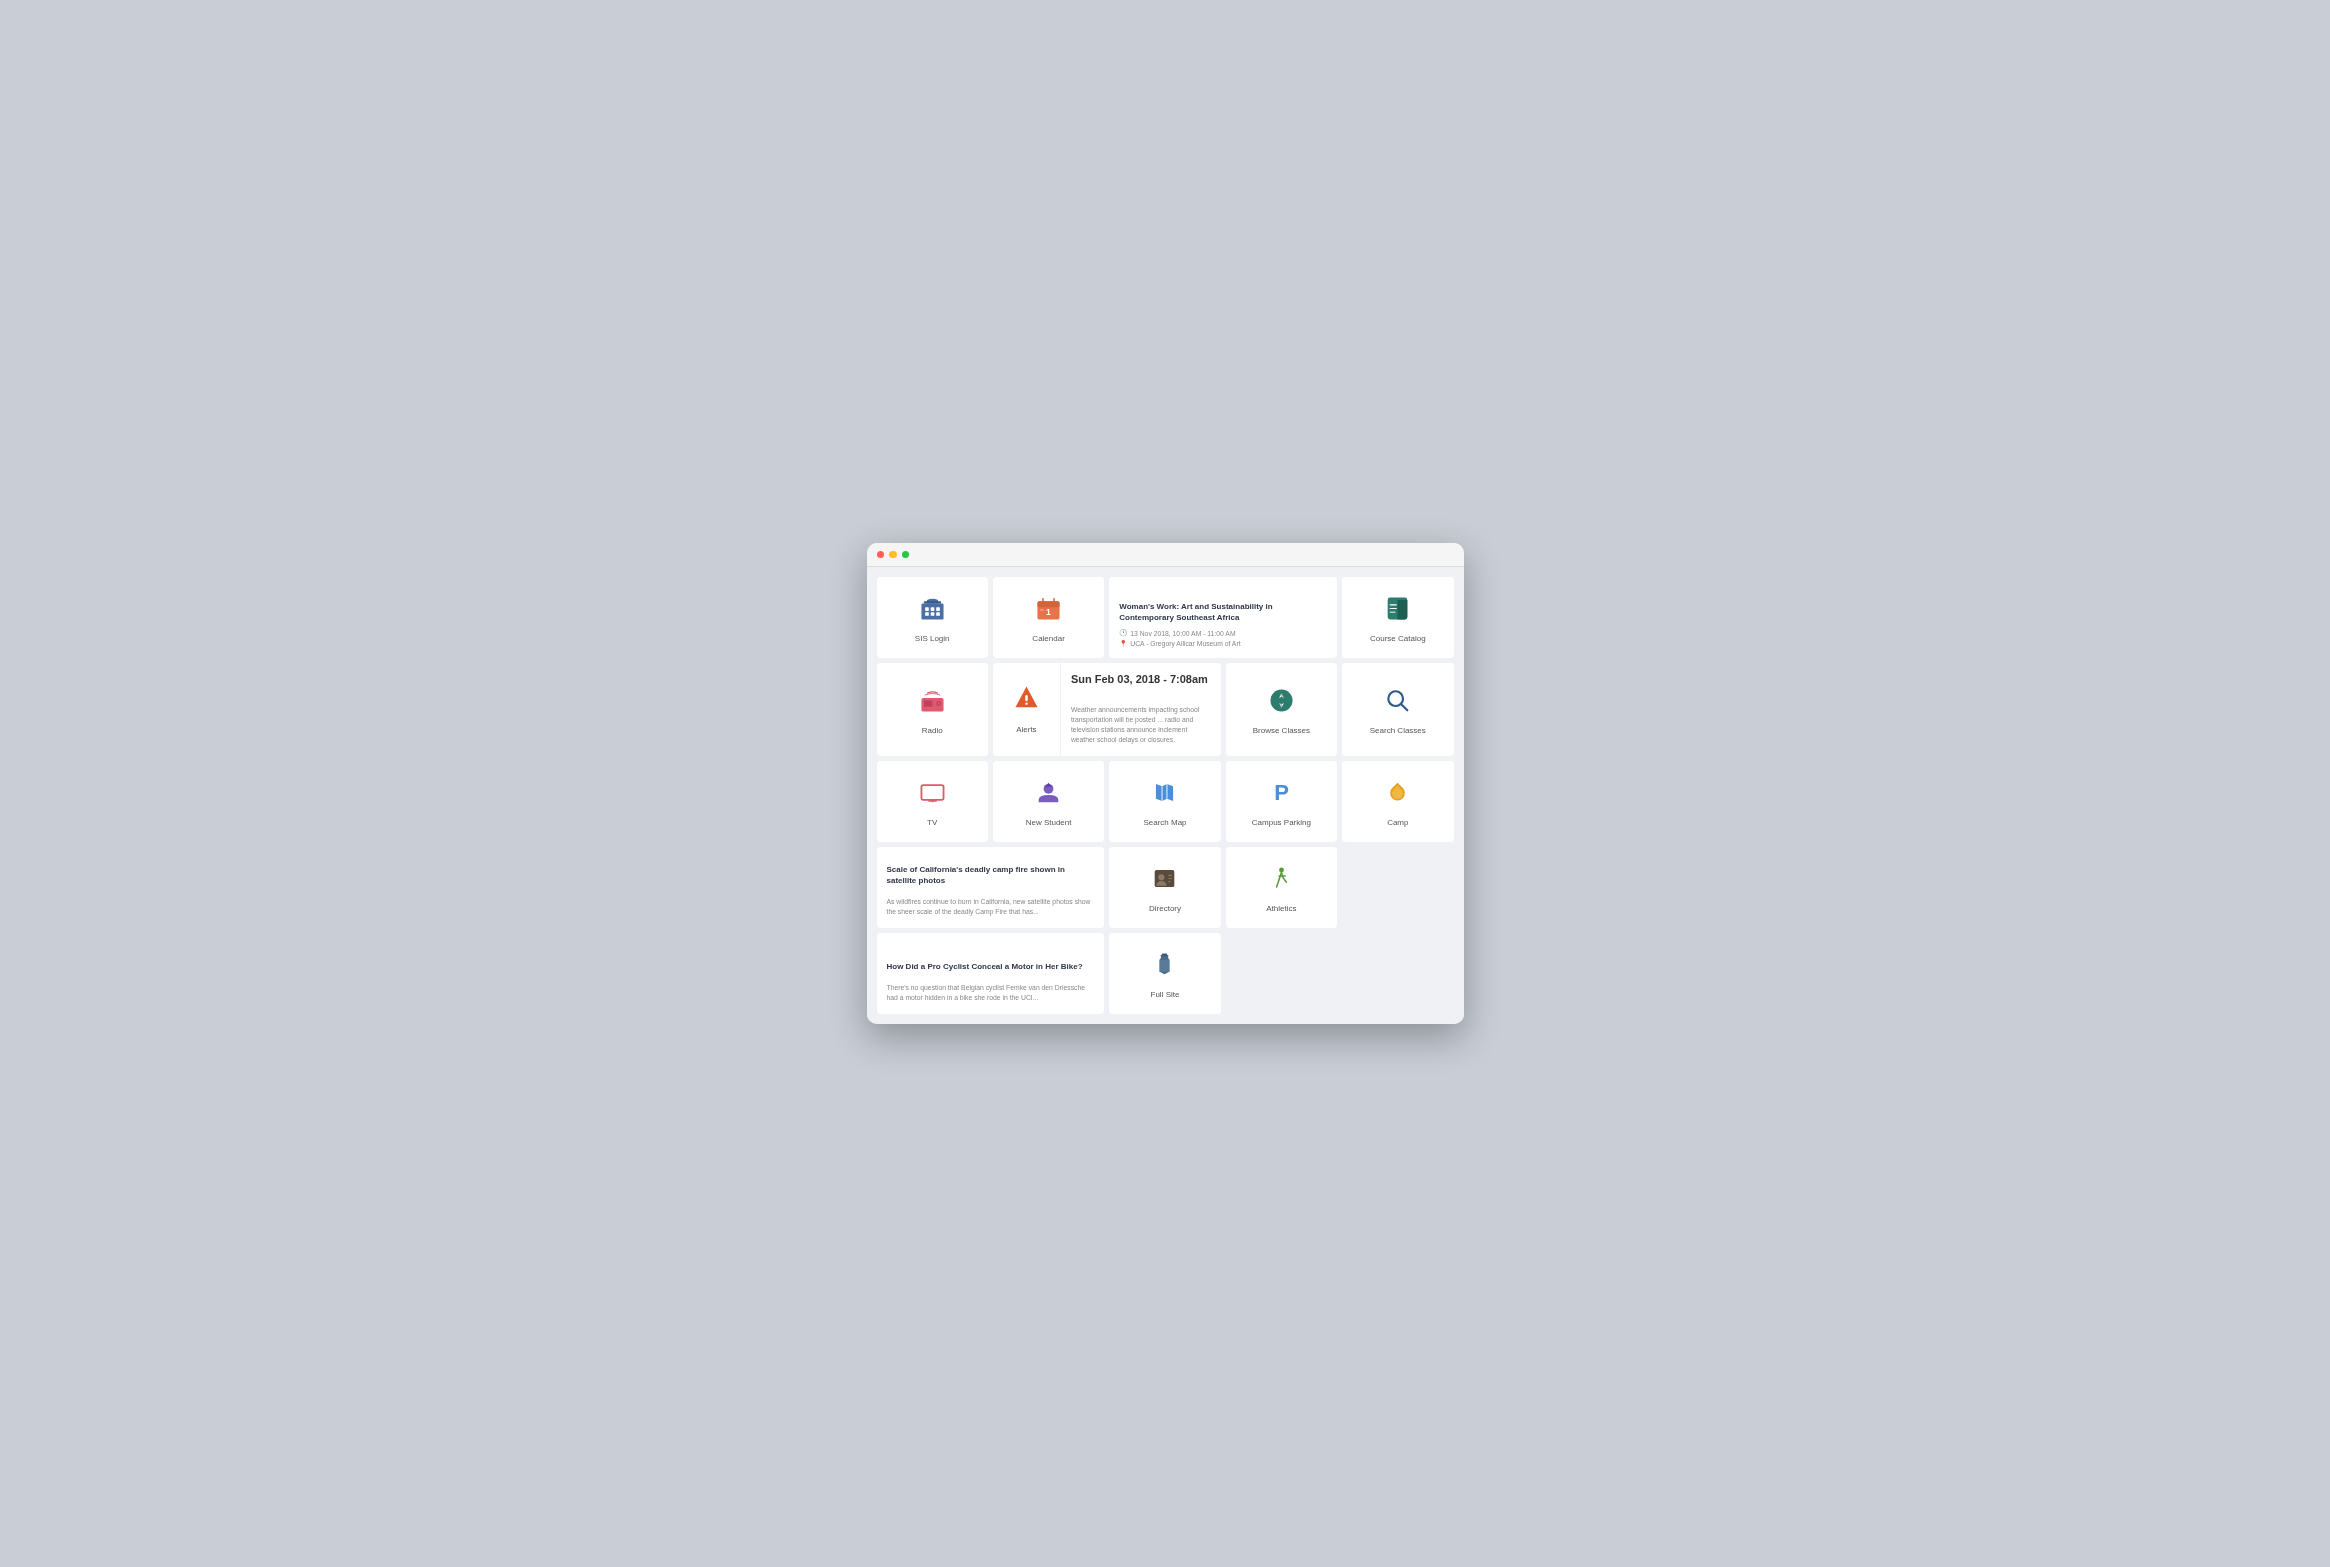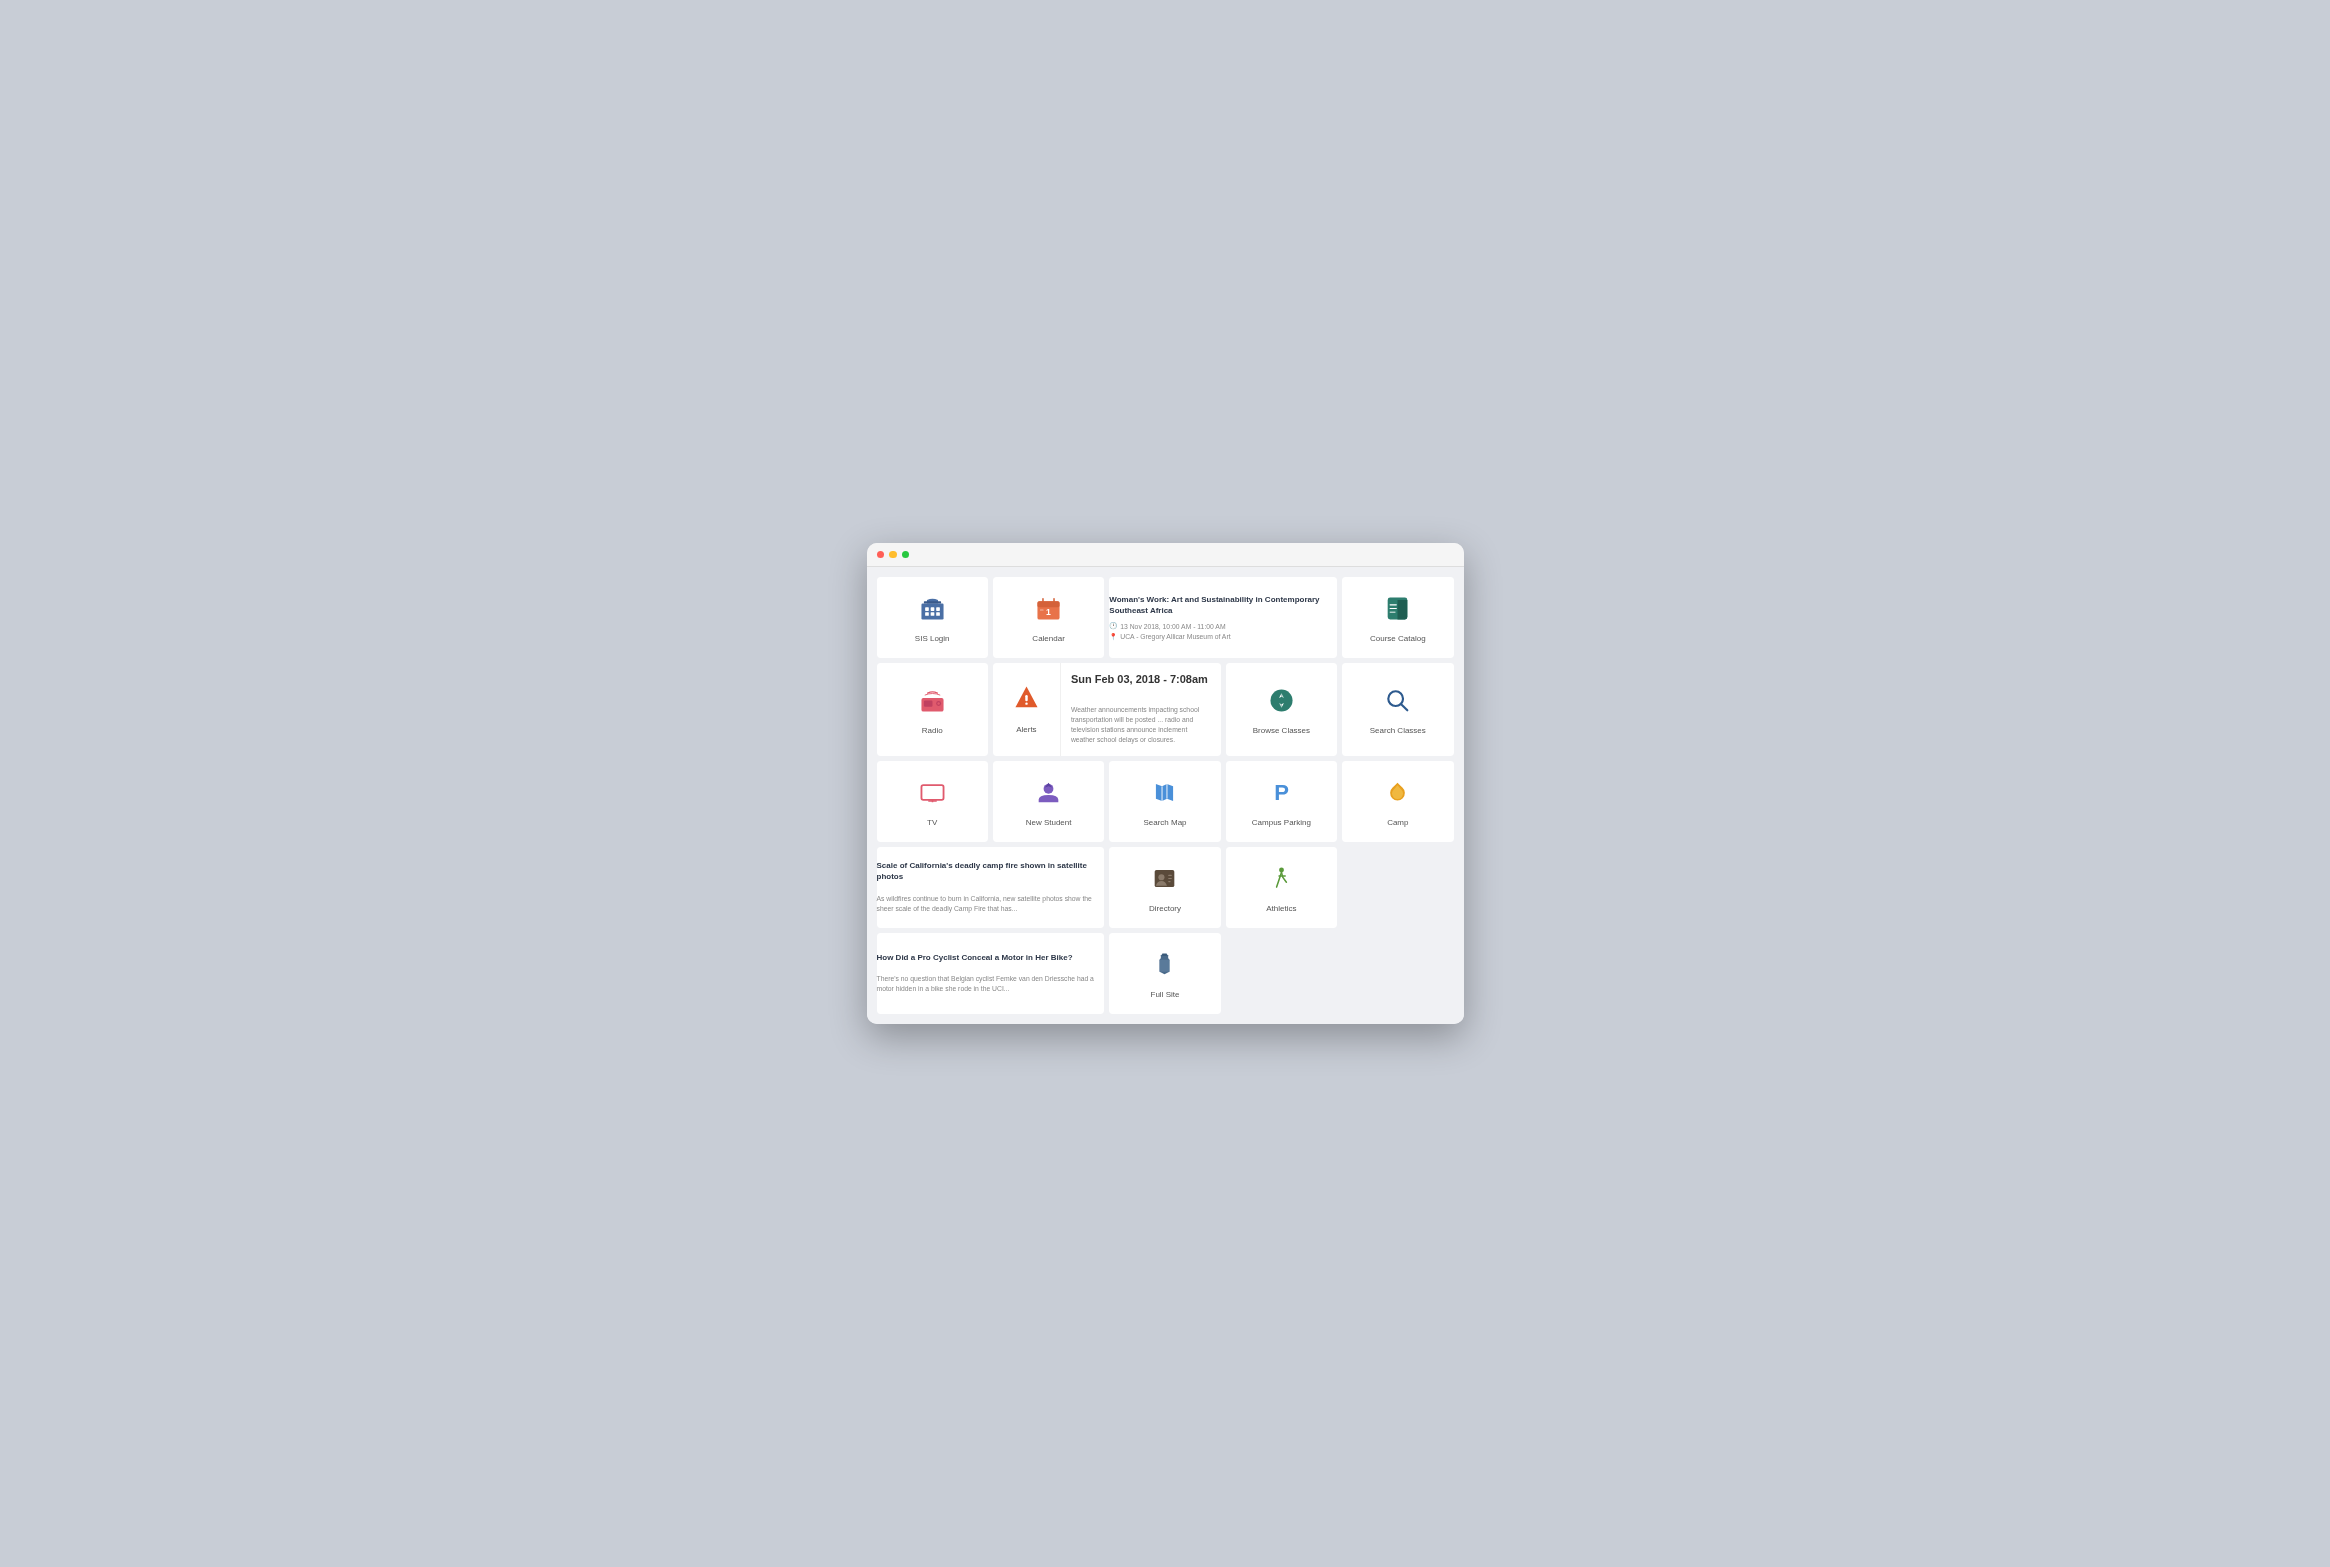--- a/index.html
+++ b/index.html
@@ -95,26 +95,26 @@
       line-height: 1;
     }
     .tile-label {
       font-size: 8px;
       color: #555;
       font-weight: 500;
     }
     .tile-news {
       background: white;
       border-radius: 3.7px;
-      padding: 0;
+      padding: 10px;
       cursor: pointer;
       min-height: 81px;
       display: flex;
       flex-direction: column;
-      justify-content: center;
+      justify-content: flex-end;
       grid-column: span 2;
     }
     .tile-news-title {
       font-size: 8px;
       font-weight: 600;
       color: #2d3748;
       margin-bottom: 6.2px;
       line-height: 1.4;
     }
     .tile-news-meta {

